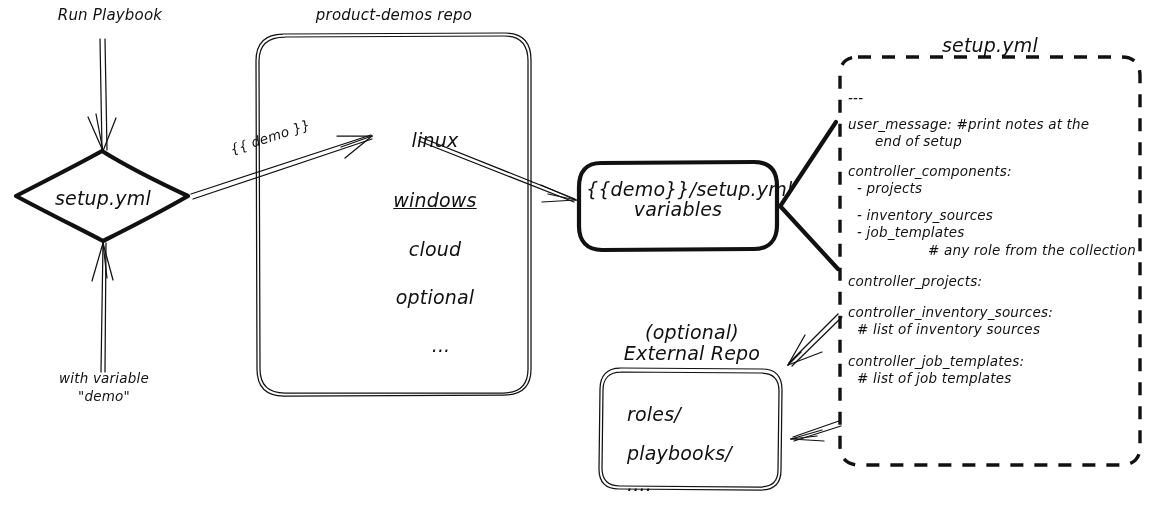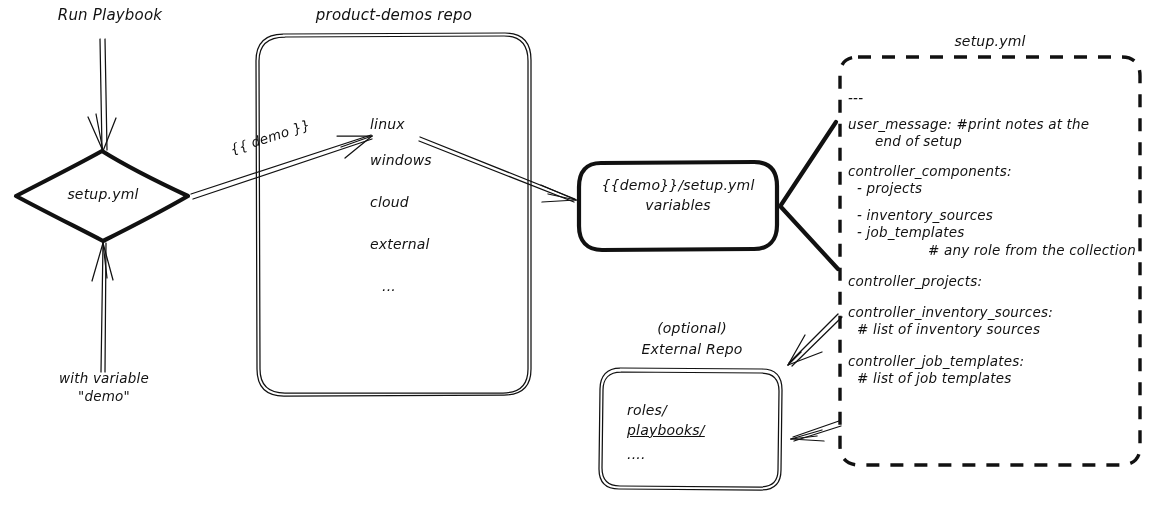--- a/index.html
+++ b/index.html
@@ -33,21 +33,21 @@
     line-height: 1.28;
     letter-spacing: 0.2px;
   }
   .italic-hand {
     font-style: italic;
   }
   .center {
     text-align: center;
   }
   .t15 { font-size: 15px; }
-  .t14 { font-size: 14px; }
+  .t14 { font-size: 19px; }
   .t13 { font-size: 13.5px; }
 </style>
 </head>
 <body>
 
 <div id="canvas">
 
   <svg class="layer" viewBox="0 0 1151 505" xmlns="http://www.w3.org/2000/svg">
     <defs>
       <style>
@@ -185,37 +185,37 @@
 
   <div class="lbl t14 italic-hand center" style="left:43px; top:186px; width:120px;">setup.yml</div>
 
   <div class="lbl t13 italic-hand center" style="left:43px; top:370px; width:122px;">with variable</div>
   <div class="lbl t13 italic-hand center" style="left:43px; top:388px; width:122px;">"demo"</div>
 
   <div class="lbl t13 italic-hand" style="left:228px; top:142px; transform:rotate(-18deg); transform-origin:left top;">{{ demo }}</div>
 
   <div class="lbl t15 italic-hand center" style="left:294px; top:6px; width:200px;">product-demos repo</div>
 
-  <div style="position:absolute; left:370px; top:116px; width:130px;">
+  <div style="position:absolute; left:370px; top:128px; width:130px;text-align:center;">
     <div class="lbl t14 italic-hand" style="position:static; display:block;">linux</div>
-    <div class="lbl t14 italic-hand" style="position:static; display:block; margin-top:18px;">windows</div>
+    <div class="lbl t14 italic-hand" style="position:static; display:block; margin-top:36px;text-decoration:underline;">windows</div>
     <div class="lbl t14 italic-hand" style="position:static; display:block; margin-top:24px;">cloud</div>
-    <div class="lbl t14 italic-hand" style="position:static; display:block; margin-top:24px;">external</div>
+    <div class="lbl t14 italic-hand" style="position:static; display:block; margin-top:24px;">optional</div>
     <div class="lbl t14 italic-hand" style="position:static; display:block; margin-top:24px; margin-left:12px;">...</div>
   </div>
 
   <div class="lbl t14 italic-hand center" style="left:586px; top:177px; width:184px;">{{demo}}/setup.yml</div>
   <div class="lbl t14 italic-hand center" style="left:586px; top:197px; width:184px;">variables</div>
 
   <div class="lbl t14 italic-hand center" style="left:608px; top:320px; width:168px;">(optional)</div>
   <div class="lbl t14 italic-hand center" style="left:608px; top:341px; width:168px;">External Repo</div>
 
   <div style="position:absolute; left:627px; top:402px; width:160px;">
     <div class="lbl t14 italic-hand" style="position:static; display:block;">roles/</div>
-    <div class="lbl t14 italic-hand" style="position:static; display:block; margin-top:2px;text-decoration:underline;">playbooks/</div>
+    <div class="lbl t14 italic-hand" style="position:static; display:block; margin-top:15px;">playbooks/</div>
     <div class="lbl t14 italic-hand" style="position:static; display:block; margin-top:6px;">....</div>
   </div>
 
   <div class="lbl t14 italic-hand center" style="left:930px; top:33px; width:120px;">setup.yml</div>
 
   <div style="position:absolute; left:848px; top:90px; width:288px;">
     <div class="lbl t13 italic-hand" style="position:static; display:block; height:14px;">---</div>
     <div class="lbl t13 italic-hand" style="position:static; display:block; margin-top:12px;">user_message: #print notes at the</div>
     <div class="lbl t13 italic-hand" style="position:static; display:block;">      end of setup</div>
     <div class="lbl t13 italic-hand" style="position:static; display:block; height:12px;"></div>

